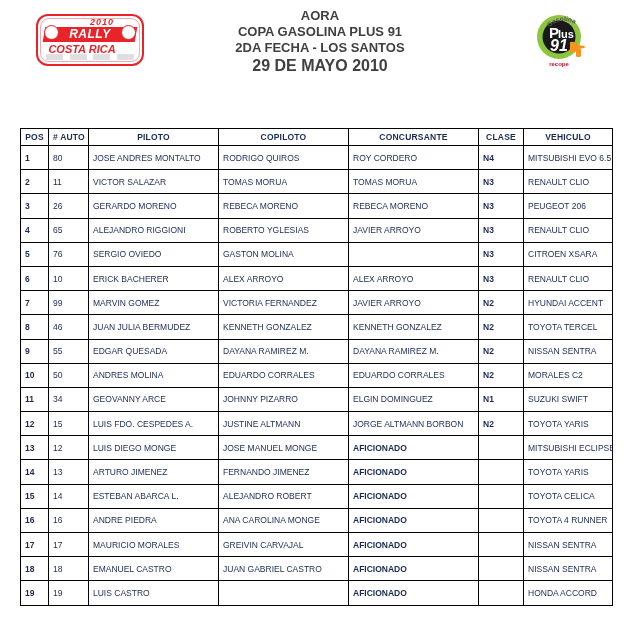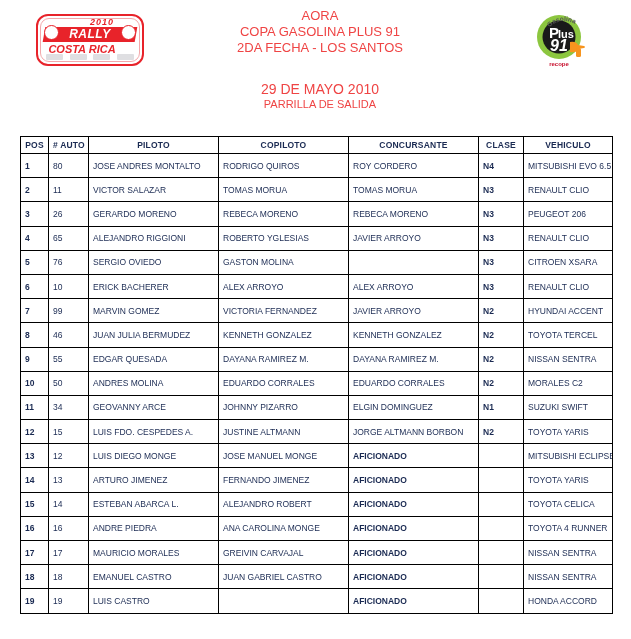--- a/index.html
+++ b/index.html
@@ -123,43 +123,43 @@
   }
 
   
   #title-block {
     position: absolute;
     left: 150px;
     top: 8px;
     width: 340px;
     text-align: center;
   }
-  #title-block .t-line { color: #ef4444; font-weight: normal; line-height: 1.22; }
+  #title-block .t-line { color: #404040; font-weight: bold; line-height: 1.22; }
   #title-block .t1 { font-size: 13px; }
   #title-block .t2 { font-size: 13px; }
   #title-block .t3 { font-size: 13px; }
   #title-block .t4 { font-size: 13px; }
-  #title-block .t5 { font-size: 14px; margin-top: 25px; }
+  #title-block .t5 { font-size: 16px; }
   #title-block .t6 { font-size: 11px; }
 
   
   #plus91-logo {
     position: absolute;
     right: 39px;
     top: 9px;
     width: 62px;
     height: 62px;
   }
   #plus91-logo svg { display: block; }
 
   
   #grid-wrap {
     position: absolute;
     left: 20px;
-    top: 136px;
+    top: 128px;
     width: 592px;
   }
   table#grid {
     border-collapse: collapse;
     width: 592px;
     table-layout: fixed;
   }
   table#grid th,
   table#grid td {
     border: 1px solid #000000;
@@ -213,21 +213,20 @@
       <i></i>
       <i></i>
     </div>
   </div>
 
   <div id="title-block">
     <div class="t-line t1">AORA</div>
     <div class="t-line t3">COPA GASOLINA PLUS 91</div>
     <div class="t-line t4">2DA FECHA - LOS SANTOS</div>
     <div class="t-line t5">29 DE MAYO 2010</div>
-    <div class="t-line t6">PARRILLA DE SALIDA</div>
   </div>
 
   <div id="plus91-logo">
     <svg width="62" height="62" viewBox="0 0 62 62" xmlns="http://www.w3.org/2000/svg">
       <defs>
         <path id="arcpath" d="M 14 32 A 20 20 0 0 1 50 20" fill="none"></path>
       </defs>
       <circle cx="29" cy="28" r="22" fill="#8CC63F"></circle>
       <circle cx="29" cy="28" r="16.5" fill="#1a1a1a"></circle>
       <text font-family="'Liberation Sans', sans-serif" font-size="6.5" fill="#555555" font-weight="bold">

